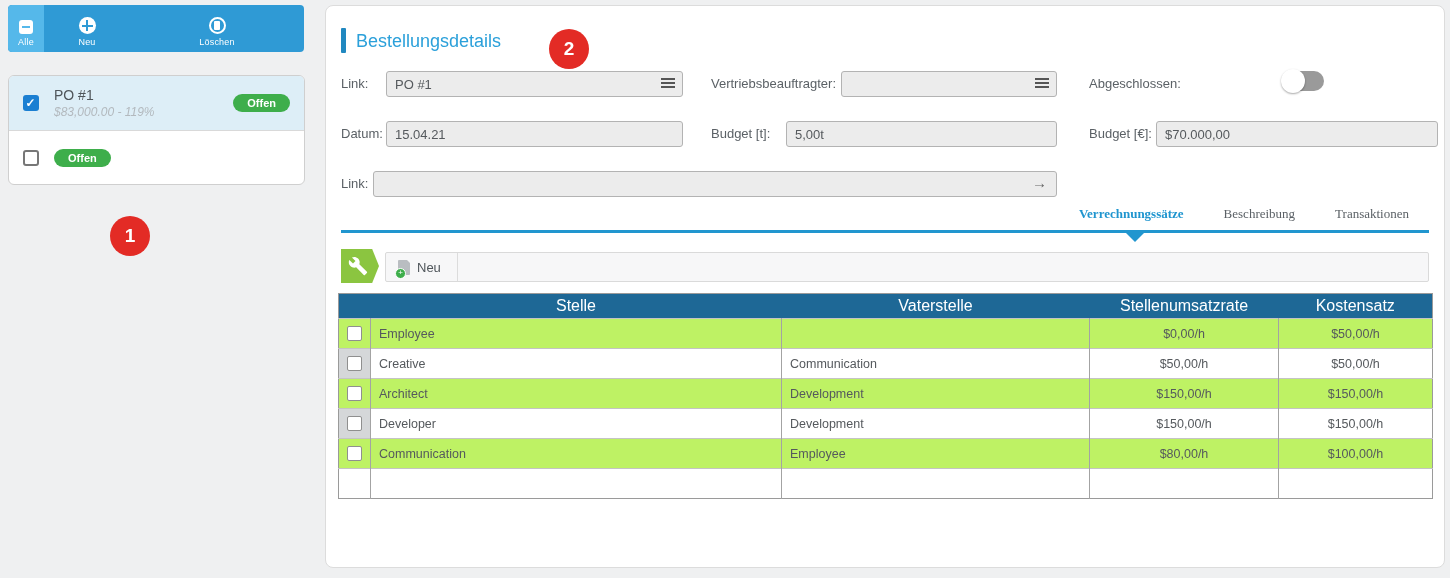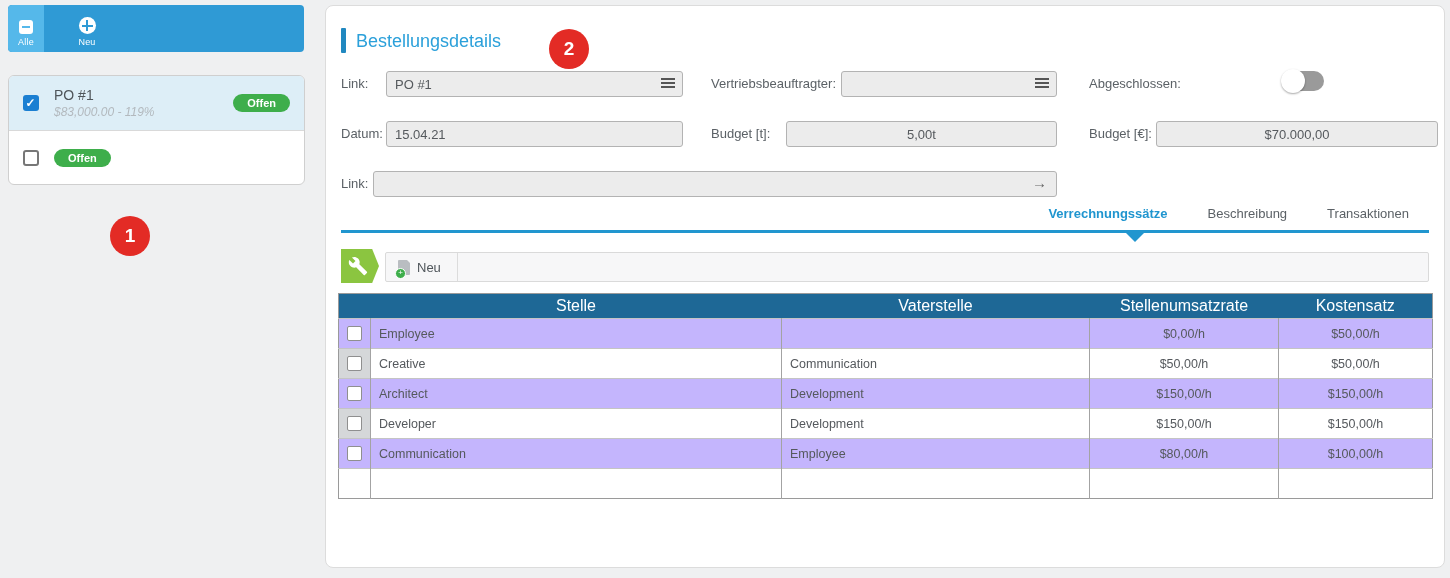--- a/index.html
+++ b/index.html
@@ -38,71 +38,75 @@
   #marker-1 { left:110px; top:216px; }
 
   
   #panel { left:325px; top:5px; width:1120px; height:563px; background:#fff; border:1px solid #dcdcdc; border-radius:8px; }
   #panel-title-bar { left:15px; top:22px; width:5px; height:25px; background:#2188c0; border-radius:1px; }
   #panel-title { left:30px; top:25px; font-size:18px; color:#2ba0da; }
   #marker-2 { left:223px; top:23px; }
 
   .fld-label { position:absolute; font-size:13px; color:#5b6166; height:26px; line-height:26px; white-space:nowrap; }
   .fld { position:absolute; height:26px; background:#ececec; border:1px solid #b3b3b3; border-radius:3px; font-family:"Liberation Sans",sans-serif; font-size:13px; color:#55595d; padding:0 8px; outline:none; }
-  .fld.right { text-align:center; }
+  .fld.right { text-align:left; }
   .fld-wrap { position:absolute; }
   .fld-wrap .fld { position:absolute; left:0; top:0; width:100%; }
   .icon-hamburger { position:absolute; right:8px; top:7px; width:14px; height:12px; pointer-events:none; }
   .icon-hamburger::before { content:""; position:absolute; left:0; top:0; width:14px; height:2px; background:#555; box-shadow:0 4px 0 #555, 0 8px 0 #555; }
   .icon-arrow { position:absolute; right:10px; top:3px; font-size:15px; color:#666; pointer-events:none; }
 
   
   #toggle { left:958px; top:65px; width:40px; height:20px; cursor:pointer; }
   #toggle .track { position:absolute; left:0; top:0; width:40px; height:20px; background:#9a9a9a; border-radius:10px; }
   #toggle .knob { position:absolute; left:-3px; top:-2px; width:24px; height:24px; background:#fff; border-radius:50%; box-shadow:0 1px 2px rgba(0,0,0,.35); }
 
   
-  .tab-row { left:15px; top:200px; width:1088px; height:22px; display:flex; justify-content:flex-end; gap:40px; padding-right:20px; }
+  .tab-row { left:15px; top:200px; width:1088px; height:22px; display:flex; justify-content:flex-end; gap:40px; padding-right:20px;font-family:Liberation Serif, serif; }
   .tab { font-size:13px; color:#5b6166; cursor:pointer; white-space:nowrap; }
   .tab.active { color:#1f95cf; font-weight:bold; }
   #tab-underline { left:15px; top:224px; width:1088px; height:3px; background:#2196cf; }
   #tab-caret { left:800px; top:227px; width:0; height:0; border-left:9px solid transparent; border-right:9px solid transparent; border-top:9px solid #2196cf; }
 
   
   #wrench-badge { left:15px; top:243px; width:38px; height:34px; background:#8bc540; clip-path:polygon(0 0, 82% 0, 100% 50%, 82% 100%, 0 100%); display:flex; align-items:center; justify-content:center; }
   #wrench-badge svg { width:20px; height:20px; margin-right:4px; }
   #ribbon { left:59px; top:246px; width:1044px; height:30px; background:#f7f7f8; border:1px solid #dadada; border-radius:2px; display:flex; align-items:center; }
   #ribbon-neu { display:flex; align-items:center; gap:7px; height:100%; padding:0 16px 0 12px; border-right:1px solid #dcdcdc; cursor:pointer; }
   #ribbon-neu .txt { font-size:13px; color:#4f555a; }
   .icon-filenew { width:12px; height:15px; background:#b9bdc1; border-radius:1px; position:relative; }
   .icon-filenew::before { content:""; position:absolute; right:-1px; top:-1px; border-left:5px solid transparent; border-top:5px solid #f7f7f8; }
   .icon-filenew::after { content:"+"; position:absolute; left:-3px; bottom:-4px; width:9px; height:9px; background:#3eae4b; border:1px solid #fff; border-radius:50%; color:#fff; font-size:8px; line-height:8px; text-align:center; }
 
   
   #rates-table { left:12px; top:287px; width:1094px; border-collapse:collapse; table-layout:fixed; font-size:12.5px; color:#55595d; background:#fff; border:1px solid #9a9a9a; }
   #rates-table th { background:#1e6896; color:#fff; font-weight:normal; font-size:16px; height:25px; text-align:center; }
   #rates-table td { height:30px; border-right:1px solid #a3a3a3; border-top:1px solid #c4c4c4; padding:0 8px; overflow:hidden; white-space:nowrap; }
   #rates-table td:last-child { border-right:none; }
-  #rates-table tr.alt td { background:#c4b5fd; }
+  #rates-table tr.alt td { background:#bef264; }
   #rates-table td.chk-cell { background:#d5d7d9; padding:0; text-align:center; }
   #rates-table tr.empty-row td { background:#fff; }
   #rates-table td.rate { text-align:center; }
   .row-check { width:15px; height:15px; background:#fff; border:1px solid #8f8f8f; border-radius:2px; display:inline-block; vertical-align:middle; cursor:pointer; }
 </style>
 </head>
 <body>
 
 <div class="abs" id="sidebar-toolbar">
   <div class="tb-btn" id="tb-alle">
     <span class="icon-allecheck"></span>
     <span class="tb-label">Alle</span>
   </div>
   <div class="tb-btn" id="tb-neu">
     <span class="icon-pluscircle"></span>
     <span class="tb-label">Neu</span>
+  </div>
+  <div class="tb-btn" id="tb-loeschen">
+    <span class="icon-trash"></span>
+    <span class="tb-label">Löschen</span>
   </div>
 </div>
 
 <div class="abs" id="po-card">
   <div class="po-row selected">
     <span class="po-check checked"></span>
     <span class="po-texts">
       <div class="po-title">PO #1</div>
       <div class="po-sub">$83,000.00 - 119%</div>
     </span>

